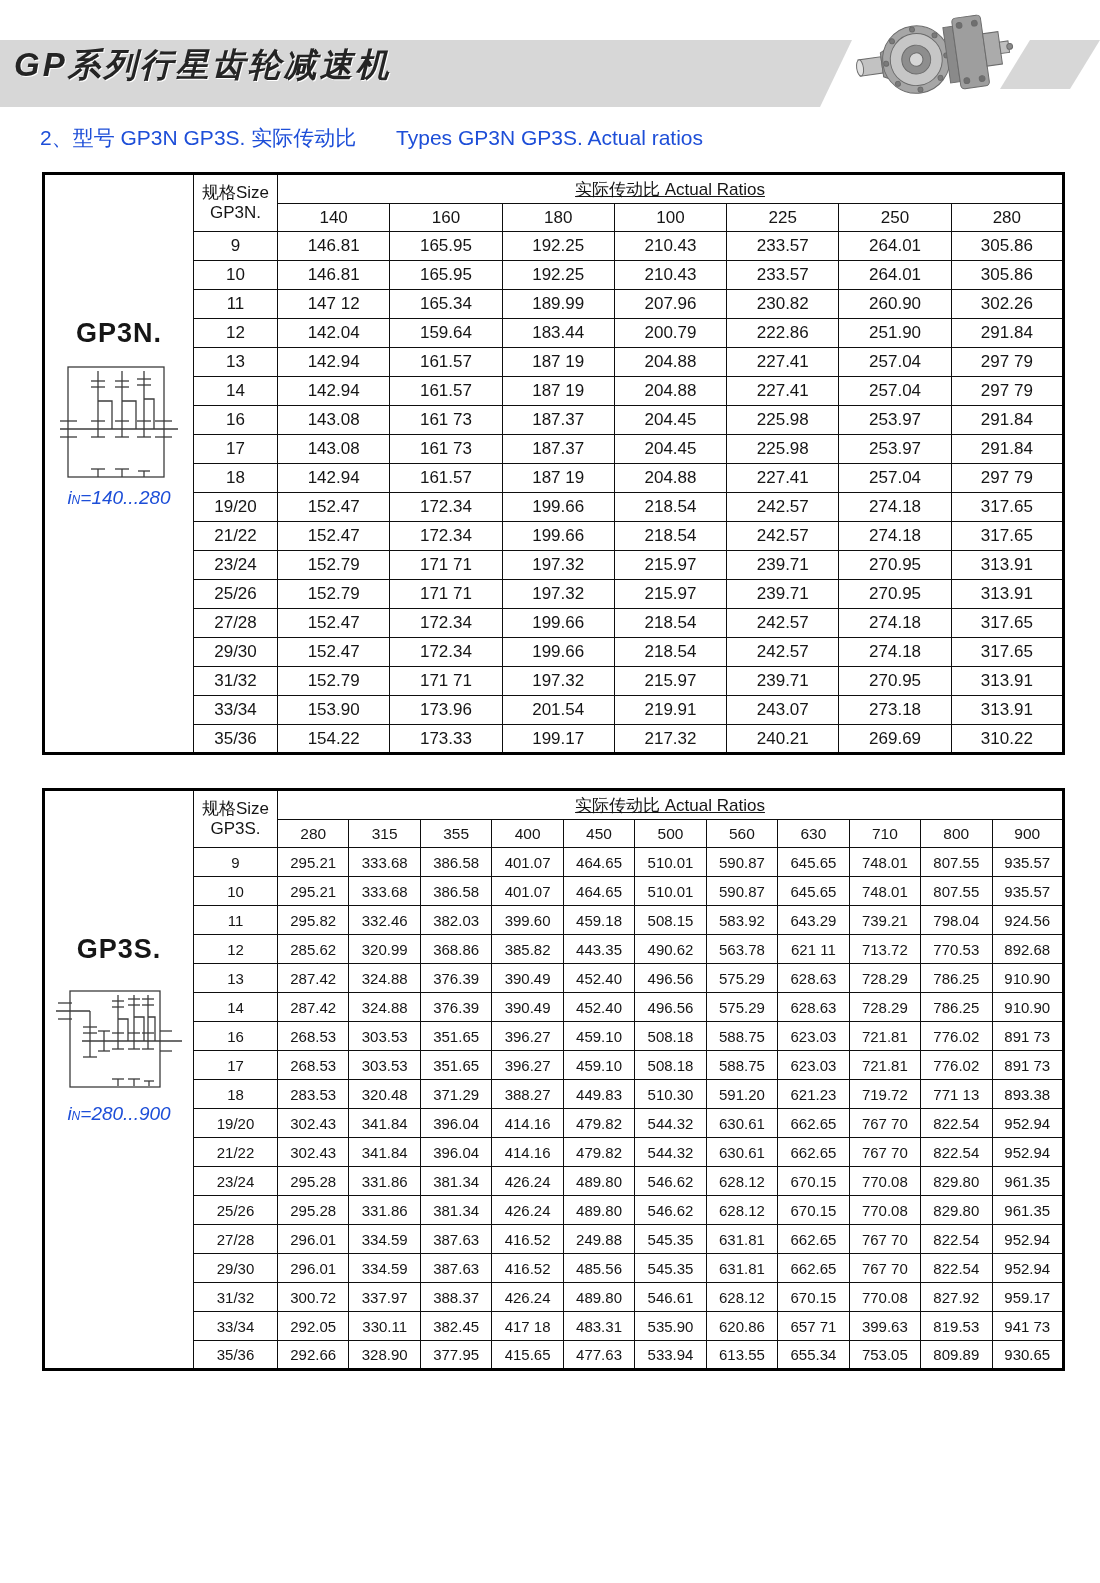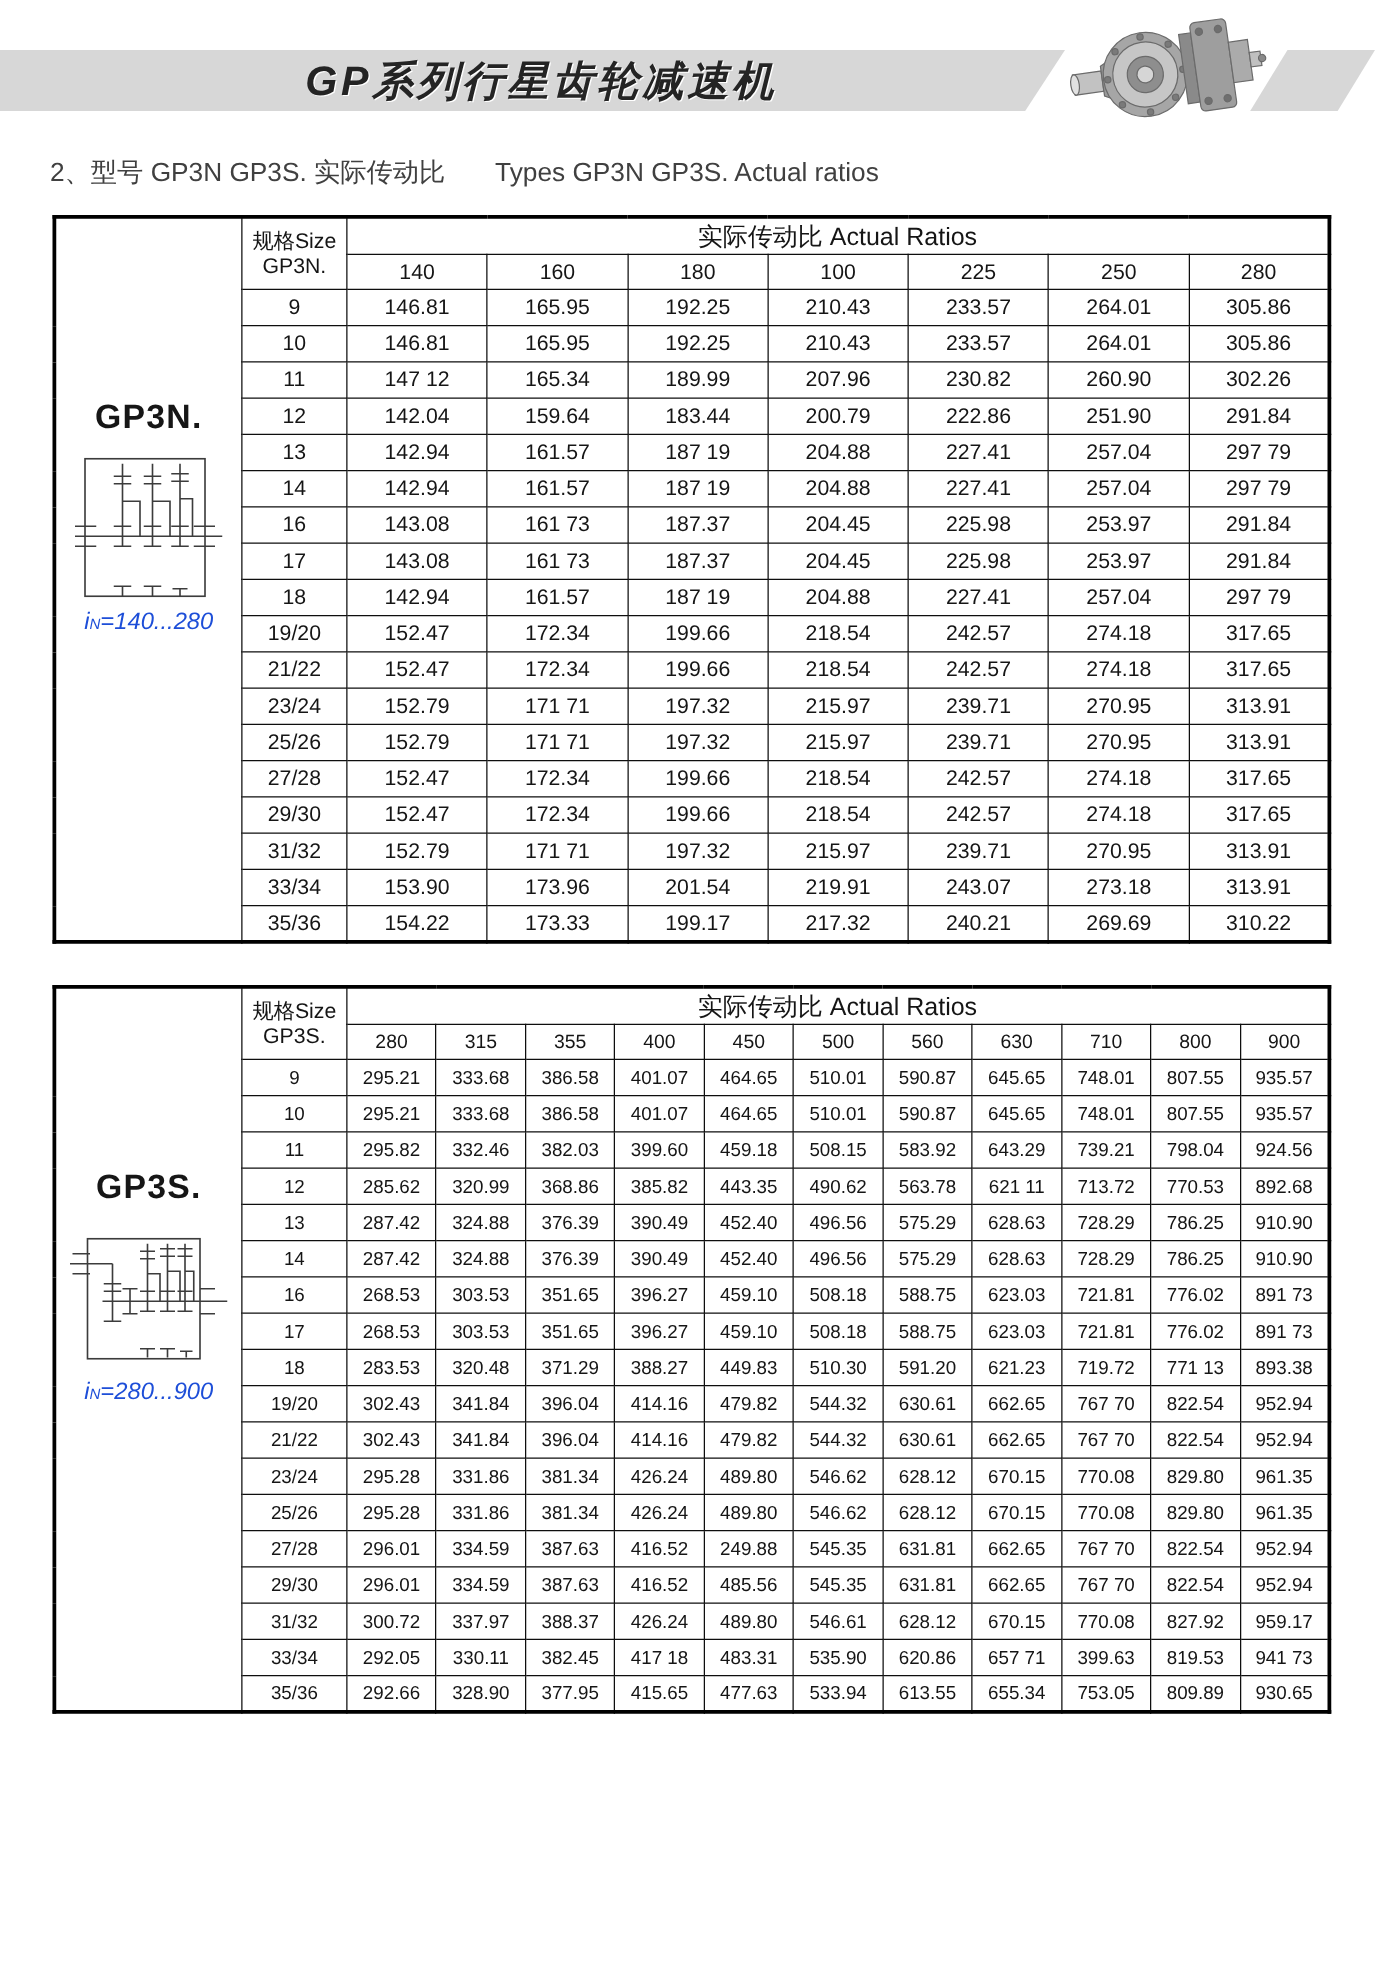--- a/index.html
+++ b/index.html
@@ -1,40 +1,40 @@
 <!DOCTYPE html>
 <html><head>
 <meta charset="utf-8">
 <style>
   html,body{margin:0;padding:0;}
   body{background:#fff;font-family:"Liberation Sans","DejaVu Sans",sans-serif;}
   .page{position:relative;width:1100px;height:1583px;background:#fff;overflow:hidden;}
 
   
-  .banner{position:absolute;left:0;top:40px;width:852px;height:49px;background:#d7d7d7;
-          clip-path:polygon(0 0,100% 0,calc(100% - 32px) 100%,0 100%);text-align:center;}
+  .banner{position:absolute;left:0;top:40px;width:852px;height:67px;background:#d7d7d7;
+          clip-path:polygon(0 0,100% 0,calc(100% - 32px) 100%,0 100%);}
   .banner h1{margin:0;padding:0 0 0 14px;line-height:49px;font-size:33px;font-style:italic;
              font-weight:bold;color:#242424;letter-spacing:3px;
              text-shadow:1px 1px 0 #ffffff;white-space:nowrap;}
   .banner-accent{position:absolute;left:1000px;top:40px;width:100px;height:49px;background:#d7d7d7;
           clip-path:polygon(30px 0,100% 0,calc(100% - 30px) 100%,0 100%);}
   .gear-img{position:absolute;left:852px;top:6px;z-index:2;}
 
   
-  .subtitle{position:absolute;left:40px;top:124px;font-size:21px;color:#404040;white-space:nowrap;}
+  .subtitle{position:absolute;left:40px;top:124px;font-size:21px;color:#1d4ed8;white-space:nowrap;}
   .subtitle .sub-en{margin-left:34px;}
 
   
   .tbl{position:absolute;left:42px;width:1023px;}
   table.ratio-table{border-collapse:collapse;table-layout:fixed;width:100%;
                     border:3px solid #000;}
   table.ratio-table td{border:1.5px solid #0e0e0e;text-align:center;vertical-align:middle;
                        padding:0;color:#151515;overflow:hidden;}
   tr.hd1{height:30px;} tr.hd2{height:28px;} tr.data-row{height:29px;}
-  .ratios-head{font-size:20px;}
+  .ratios-head{font-size:17px;text-decoration:underline;}
   .size-head{font-size:17px;line-height:1.18;}
   table.t0 .col-num,table.t0 .val,table.t0 .size-cell{font-size:17px;}
   table.t1 .col-num,table.t1 .val,table.t1 .size-cell{font-size:15px;}
   table.t1 .col-num{font-size:15.5px;}
 
   
   .side-cell{background:#fff;}
   .side-wrap{display:flex;flex-direction:column;align-items:center;justify-content:center;
              height:100%;padding-bottom:100px;box-sizing:border-box;}
   .model-label{font-size:27px;font-weight:bold;color:#161616;margin-bottom:8px;letter-spacing:1px;}

